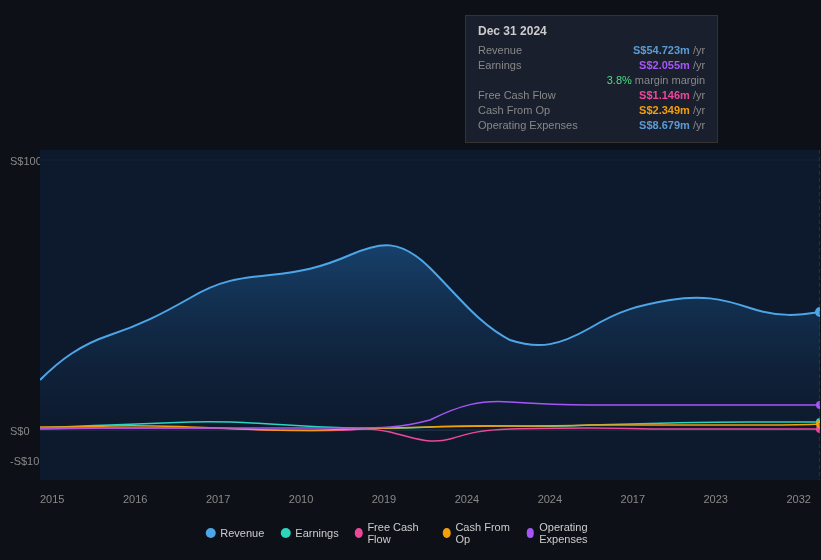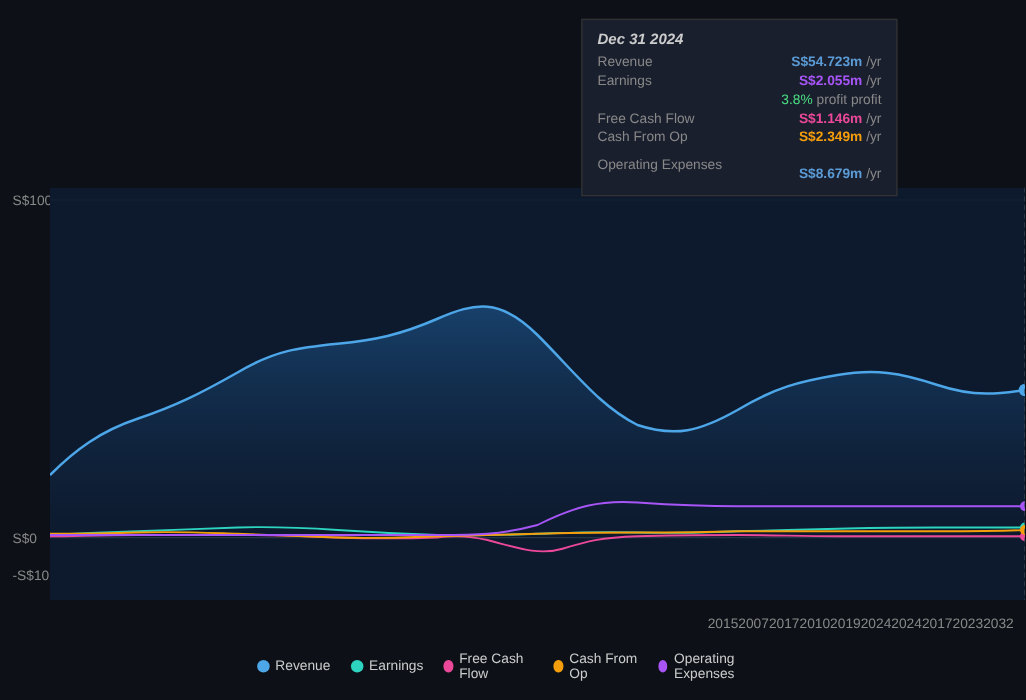--- a/index.html
+++ b/index.html
@@ -52,21 +52,20 @@
       padding: 8px 12px;
       min-width: 240px;
       z-index: 10;
     }
 
     .tooltip-date {
       font-size: 12px;
       color: #ccc;
       margin-bottom: 6px;
       font-weight: bold;
-      font-style: italic;
     }
 
     .tooltip-row {
       display: flex;
       justify-content: space-between;
       align-items: center;
       font-size: 11px;
       margin-bottom: 3px;
     }
 
@@ -88,21 +87,20 @@
     .tooltip-value.free-cash {
       color: #ec4899;
     }
 
     .tooltip-value.cash-op {
       color: #f59e0b;
     }
 
     .tooltip-value.op-exp {
       color: #5b9bd5;
-      margin-top: 14px;
     }
 
     .profit-margin {
       color: #4ade80;
       font-size: 11px;
       margin-left: 16px;
     }
 
     
     .legend {
@@ -129,21 +127,21 @@
       border-radius: 50%;
     }
 
     
     .x-axis {
       position: absolute;
       bottom: 55px;
       left: 40px;
       right: 10px;
       display: flex;
-      justify-content: flex-end;
+      justify-content: space-between;
     }
 
     .x-label {
       font-size: 11px;
       color: #888;
     }
 
     svg.chart-svg {
       position: absolute;
       top: 150px;
@@ -161,21 +159,21 @@
     <div class="tooltip-row">
       <span class="tooltip-label">Revenue</span>
       <span class="tooltip-value">S$54.723m <span style="color:#888;font-weight:normal">/yr</span></span>
     </div>
     <div class="tooltip-row">
       <span class="tooltip-label">Earnings</span>
       <span class="tooltip-value earnings">S$2.055m <span style="color:#888;font-weight:normal">/yr</span></span>
     </div>
     <div class="tooltip-row">
       <span class="tooltip-label"></span>
-      <span style="font-size:11px"><span class="profit-margin">3.8%</span><span style="color:#888"> profit profit</span></span>
+      <span style="font-size:11px"><span class="profit-margin">3.8%</span><span style="color:#888"> margin margin</span></span>
     </div>
     <div class="tooltip-row">
       <span class="tooltip-label">Free Cash Flow</span>
       <span class="tooltip-value free-cash">S$1.146m <span style="color:#888;font-weight:normal">/yr</span></span>
     </div>
     <div class="tooltip-row">
       <span class="tooltip-label">Cash From Op</span>
       <span class="tooltip-value cash-op">S$2.349m <span style="color:#888;font-weight:normal">/yr</span></span>
     </div>
     <div class="tooltip-row">
@@ -232,21 +230,21 @@
              C340,278 360,278 390,270 C420,255 440,250 470,252 C500,254 520,255 550,255 C580,255 600,255 630,255 
              C660,255 680,255 710,255 C740,255 760,255 780,255" fill="none" stroke="#a855f7" stroke-width="1.5"></path>
     <circle cx="780" cy="255" r="4" fill="#a855f7"></circle>
 
     <line x1="780" y1="0" x2="780" y2="330" stroke="#3a4a5a" stroke-width="1" stroke-dasharray="4,3"></line>
 
   </svg>
 
   <div class="x-axis">
     <span class="x-label">2015</span>
-    <span class="x-label">2007</span>
+    <span class="x-label">2016</span>
     <span class="x-label">2017</span>
     <span class="x-label">2010</span>
     <span class="x-label">2019</span>
     <span class="x-label">2024</span>
     <span class="x-label">2024</span>
     <span class="x-label">2017</span>
     <span class="x-label">2023</span>
     <span class="x-label">2032</span>
   </div>
 

